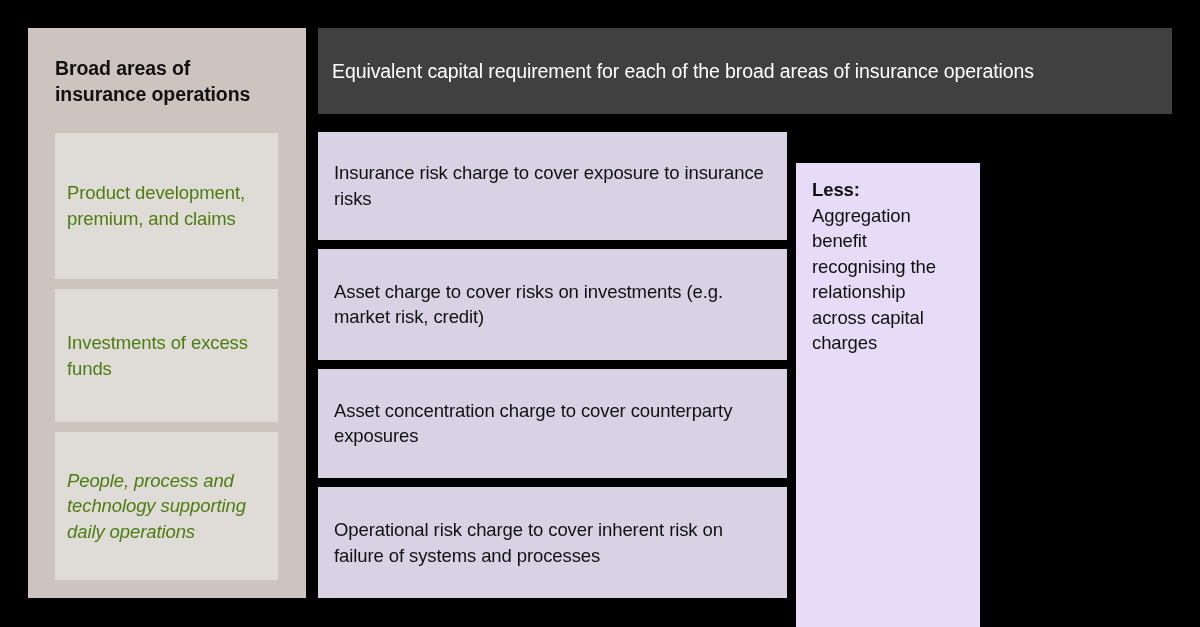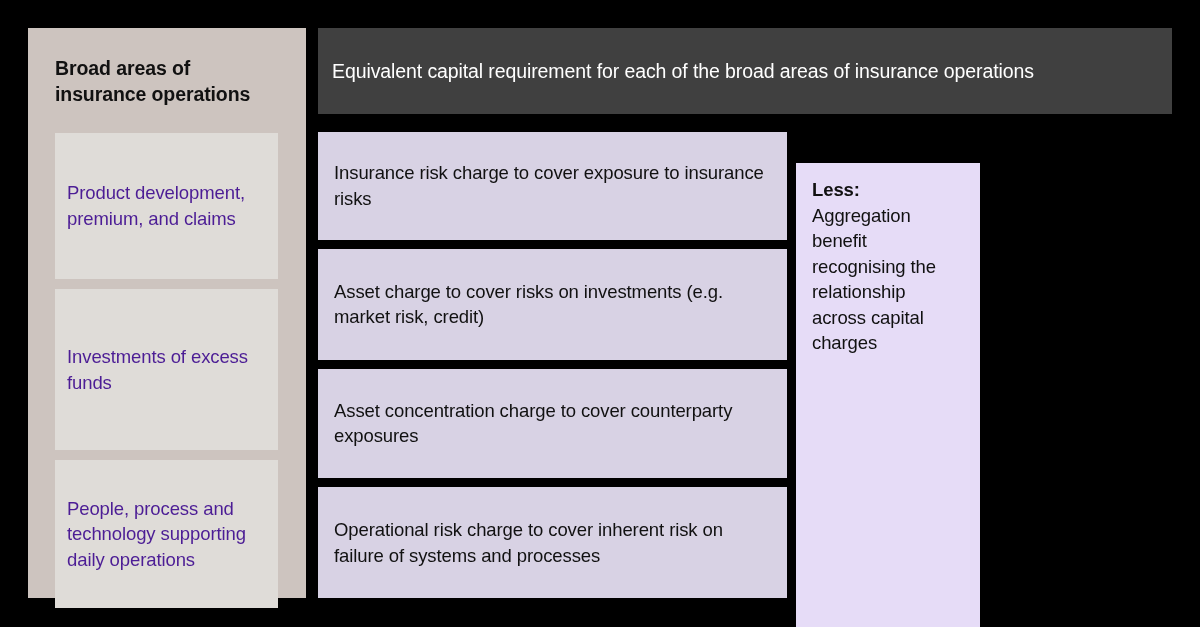--- a/index.html
+++ b/index.html
@@ -50,28 +50,28 @@
     width: 223px;
   }
   .sidebar-card {
     background: #dfdcd8;
     width: 223px;
     box-sizing: border-box;
     display: flex;
     align-items: center;
     padding: 10px 12px 10px 12px;
     margin-bottom: 10px;
-    color: #4c1d95;
+    color: #4d7c0f;
     font-size: 18.5px;
     line-height: 1.38;
     letter-spacing: -0.1px;
   }
   .sidebar-card.h1 { height: 146px; }
-  .sidebar-card.h2 { height: 161px; }
-  .sidebar-card.h3 { height: 148px; margin-bottom: 0; }
+  .sidebar-card.h2 { height: 133px; }
+  .sidebar-card.h3 { height: 148px; margin-bottom: 0; font-style: italic; }
 
   
   .banner {
     position: absolute;
     left: 318px;
     top: 28px;
     width: 854px;
     height: 86px;
     background: #404040;
     display: flex;

